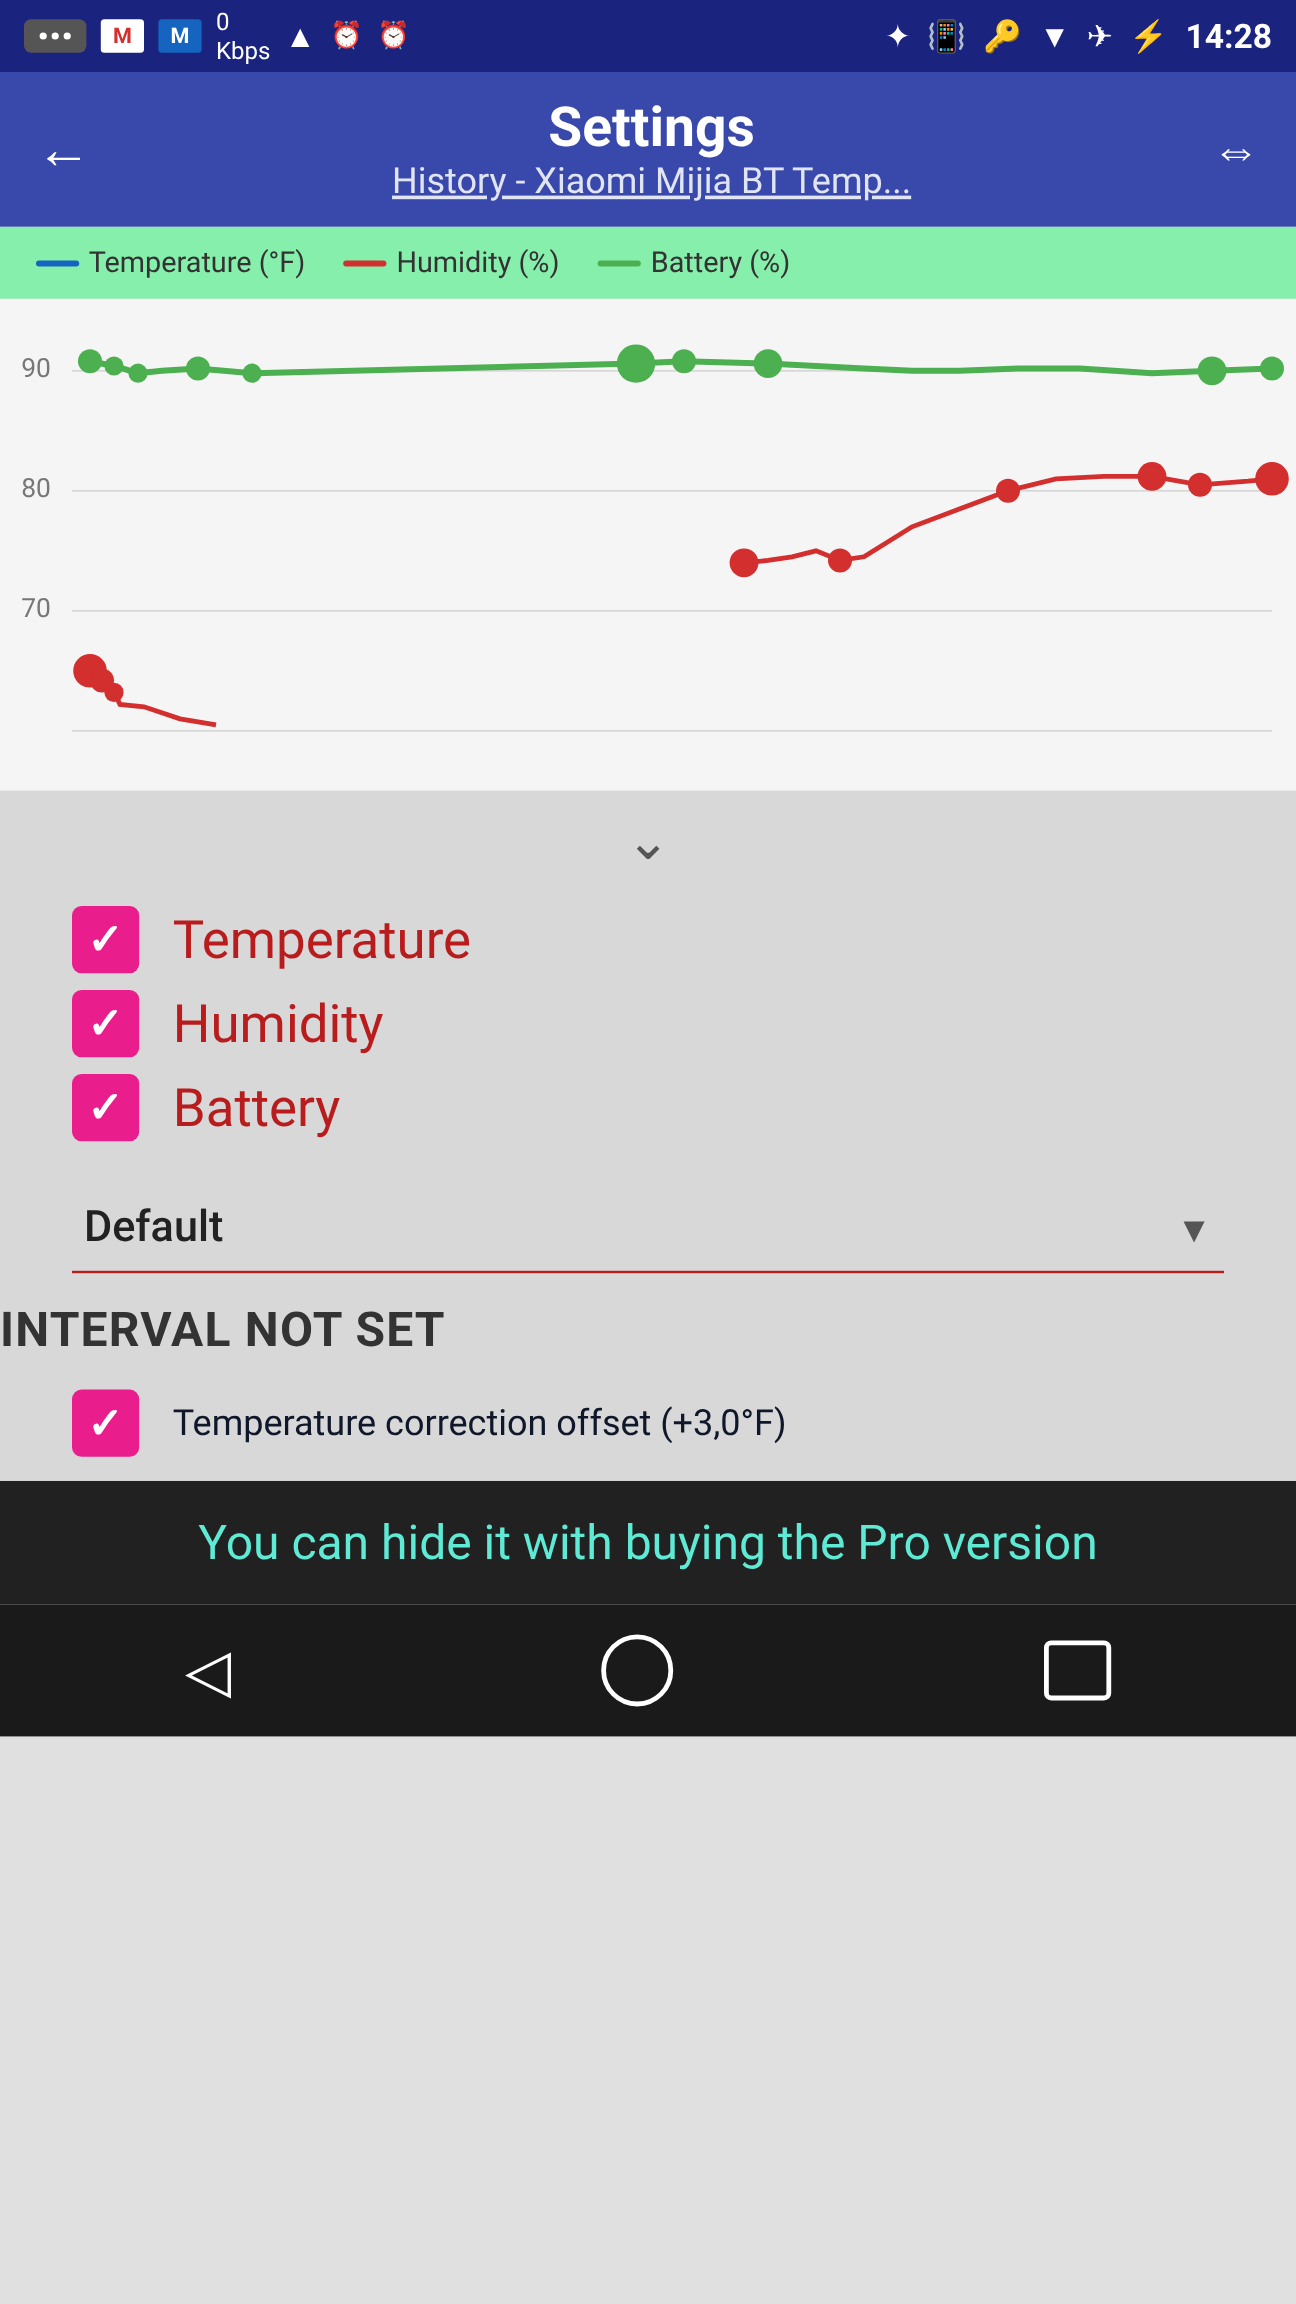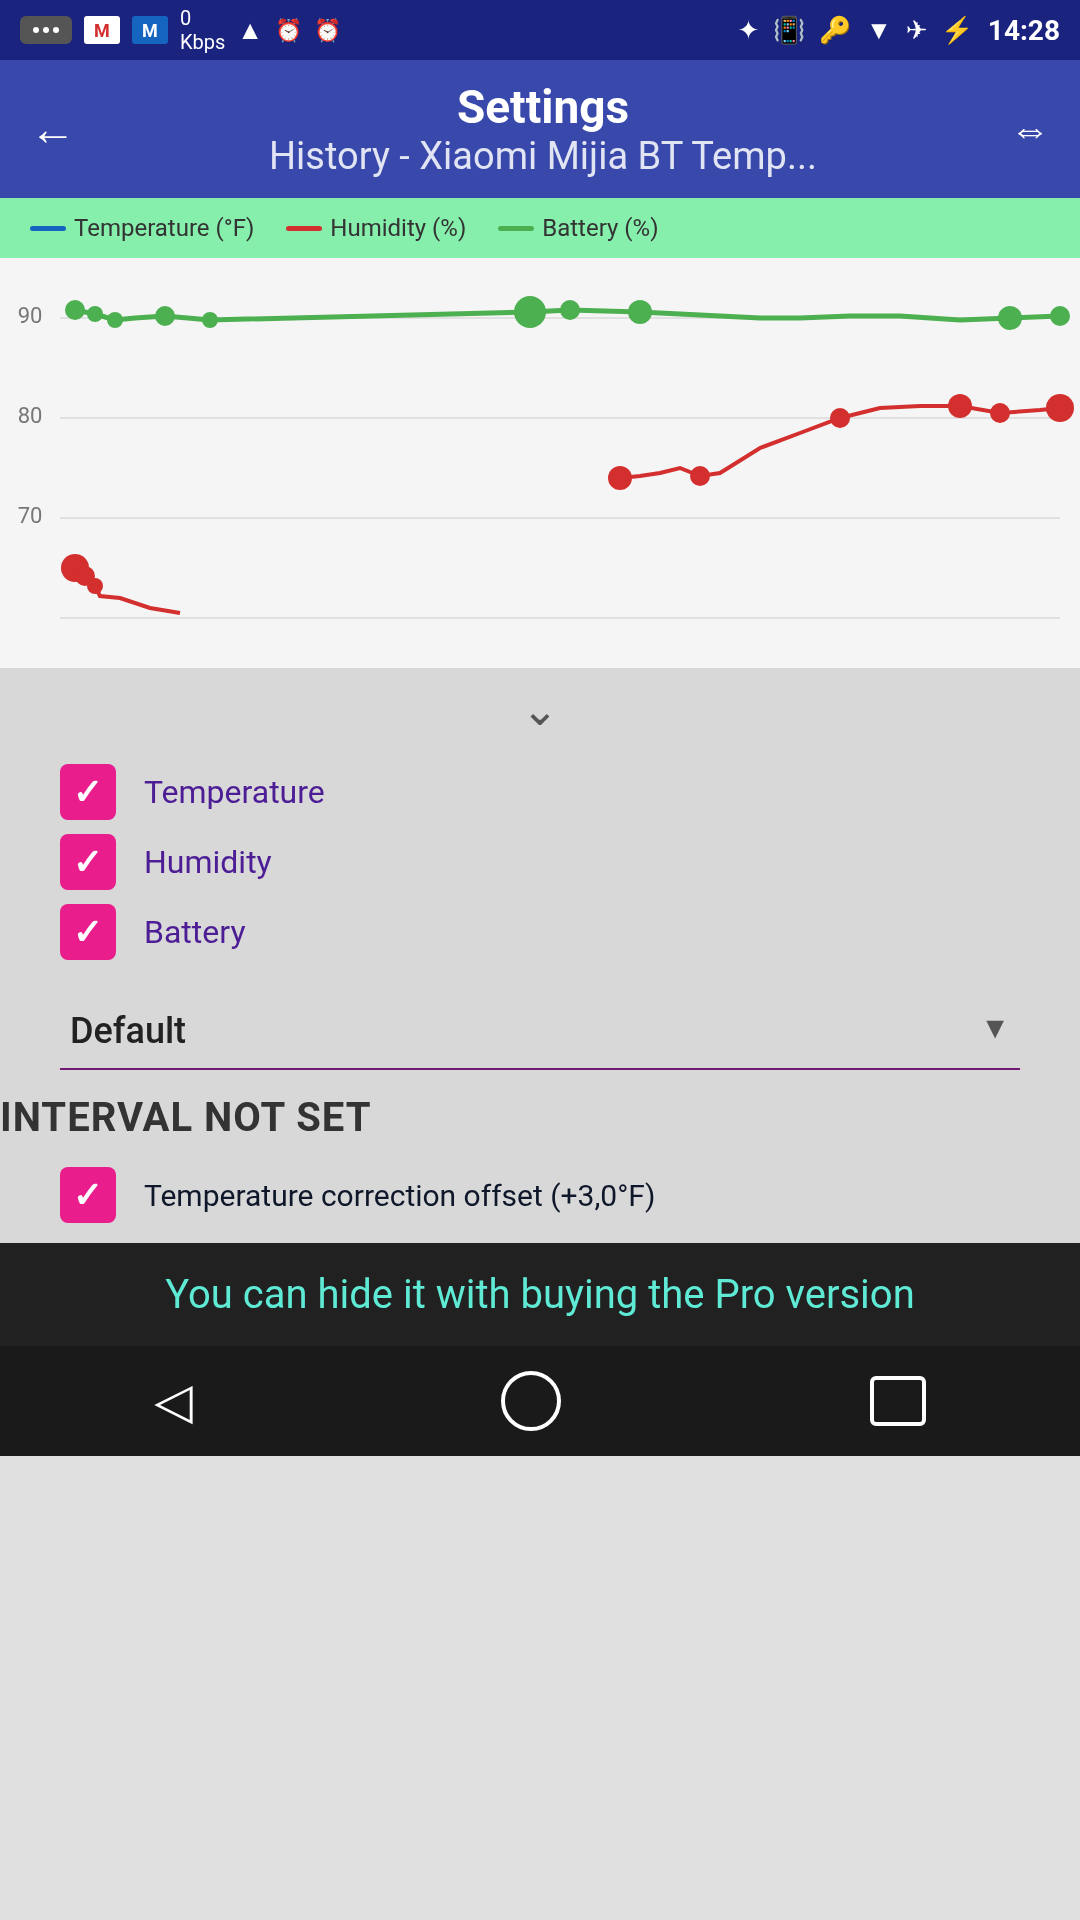--- a/index.html
+++ b/index.html
@@ -80,21 +80,22 @@
       flex: 1;
       text-align: center;
     }
     .app-bar-title {
       color: white;
       font-size: 46px;
       font-weight: bold;
     }
     .app-bar-subtitle {
       color: rgba(255,255,255,0.85);
-      font-size: 38px;
+      font-size: 30px;
+      text-decoration: underline;
     }
     .back-arrow {
       color: white;
       font-size: 46px;
       cursor: pointer;
     }
     .swap-icon {
       color: white;
       font-size: 40px;
     }
@@ -166,31 +167,31 @@
       display: flex;
       align-items: center;
       justify-content: center;
     }
     .checkbox-check {
       color: white;
       font-size: 36px;
       font-weight: bold;
     }
     .checkbox-label {
-      font-size: 32px;
-      color: #4c1d95;
+      font-size: 44px;
+      color: #b91c1c;
     }
 
     
     .dropdown-container {
       margin: 24px 60px 0 60px;
       background: #d8d8d8;
-      border-bottom: 2px solid #701a75;
-      display: flex;
-      align-items: flex-start;
+      border-bottom: 2px solid #b91c1c;
+      display: flex;
+      align-items: flex-end;
       justify-content: space-between;
       padding: 16px 10px;
     }
     .dropdown-label {
       font-size: 36px;
       color: #222;
       font-weight: 500;
     }
     .dropdown-arrow {
       font-size: 30px;

